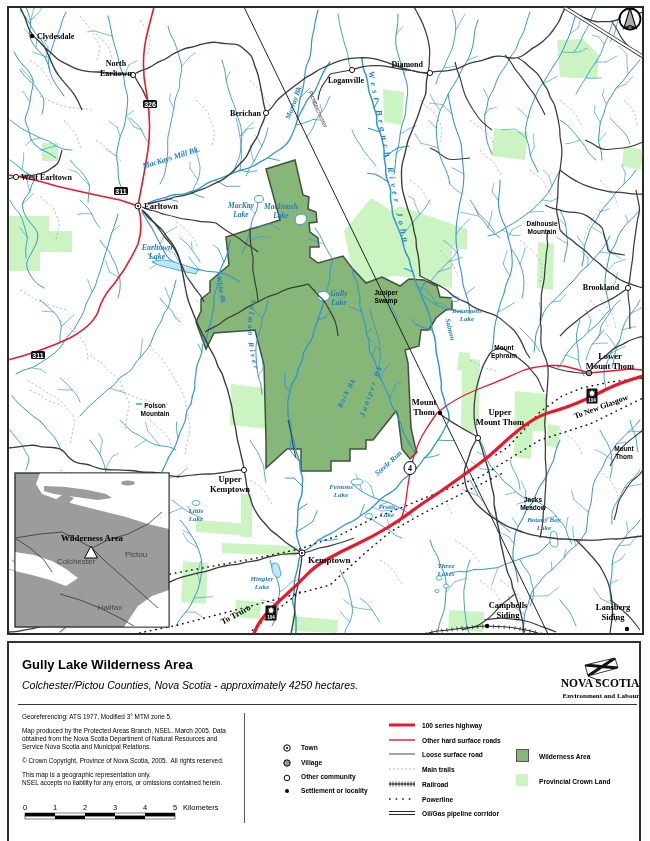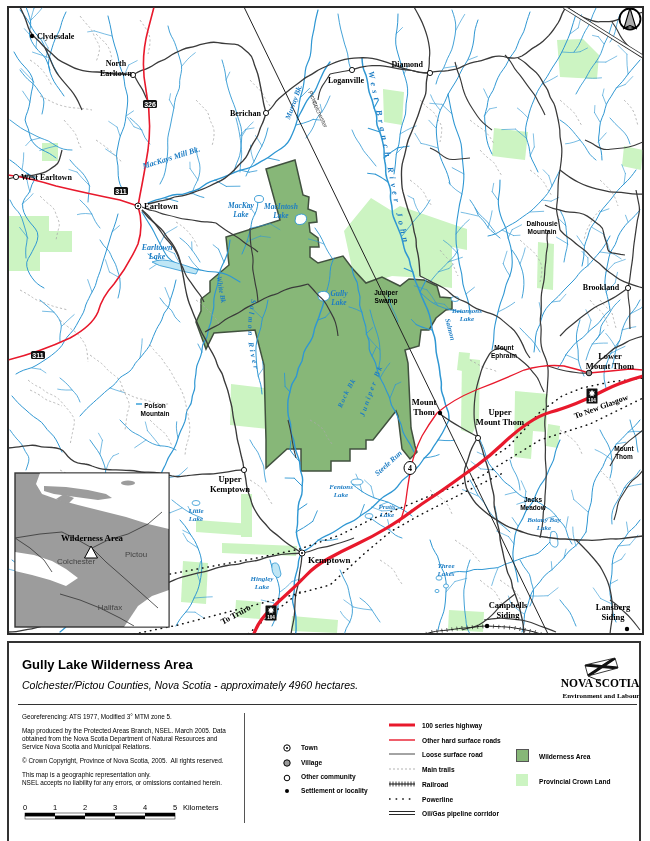--- a/index.html
+++ b/index.html
@@ -1384,21 +1384,21 @@
 <path d="M630,8 L636,28 L630,25.5 L624,28 Z" fill="#aaa" stroke="#000" stroke-width="1.1" stroke-linejoin="round"></path>
 <path d="M623,29 Q630,25 637,29" fill="none" stroke="#000" stroke-width="1.2"></path>
 </g>
 </g>
 </svg>
 
 <div id="panel">
 
   <div class="t1">Gully Lake Wilderness Area</div>
 
-  <div class="t2">Colchester/Pictou Counties, Nova Scotia - approximately 4960 hectares.</div>
+  <div class="t2">Colchester/Pictou Counties, Nova Scotia - approximately 4250 hectares.</div>
 
   <svg style="position:absolute;left:538px;top:9px" width="100" height="52" viewBox="0 0 100 52">
 
     <g>
     <clipPath id="fc">
             <path d="M38,13 L68,6 L71,16 L41,24 Z"></path>
           </clipPath>
     <path d="M38,13 L68,6 L71,16 L41,24 Z" fill="#fff" stroke="#222" stroke-width="0.9"></path>
     <g clip-path="url(#fc)">
             <path d="M38,13 L71,16 M68,6 L41,24" stroke="#111" stroke-width="3"></path>

